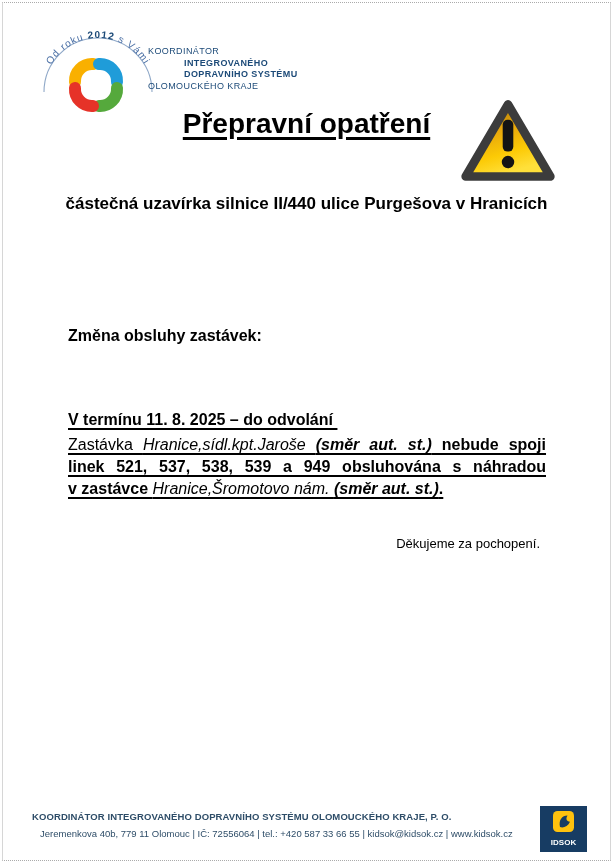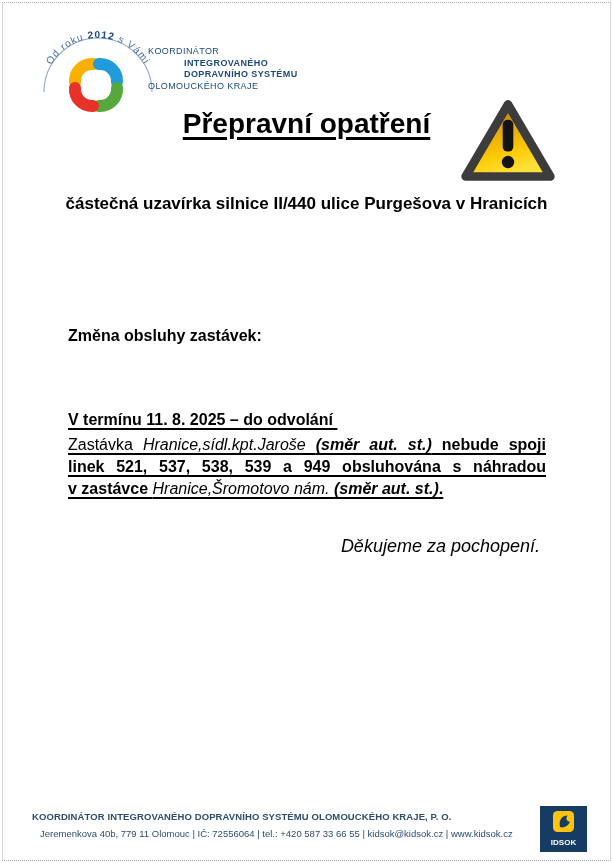--- a/index.html
+++ b/index.html
@@ -35,21 +35,21 @@
   .period{font-weight:bold;white-space:pre-wrap;
     text-decoration:underline;text-decoration-thickness:1.5px;text-underline-offset:3px;
     margin-bottom:2px;line-height:24px;}
   .paragraph{text-align:justify;line-height:22px;
     text-decoration:underline;text-decoration-thickness:1.5px;text-underline-offset:3px;}
   .seg.regular{font-weight:normal;font-style:normal;}
   .seg.italic{font-style:italic;}
   .seg.bold{font-weight:bold;}
   .seg.bold-italic{font-weight:bold;font-style:italic;}
   
-  .thanks{position:absolute;top:536px;right:73px;font-size:18px;font-style:italic;}
+  .thanks{position:absolute;top:536px;right:73px;font-size:13px;}
   
   .footer-org{position:absolute;left:32px;top:811px;font-size:9.5px;font-weight:bold;
     color:#2e4d68;letter-spacing:.1px;}
   .footer-contact{position:absolute;left:40px;top:828px;font-size:9.5px;color:#2e4d68;}
   .idsok{position:absolute;top:806px;right:26px;}
 </style>
 </head>
 <body>
 
 <div class="frame"></div>

